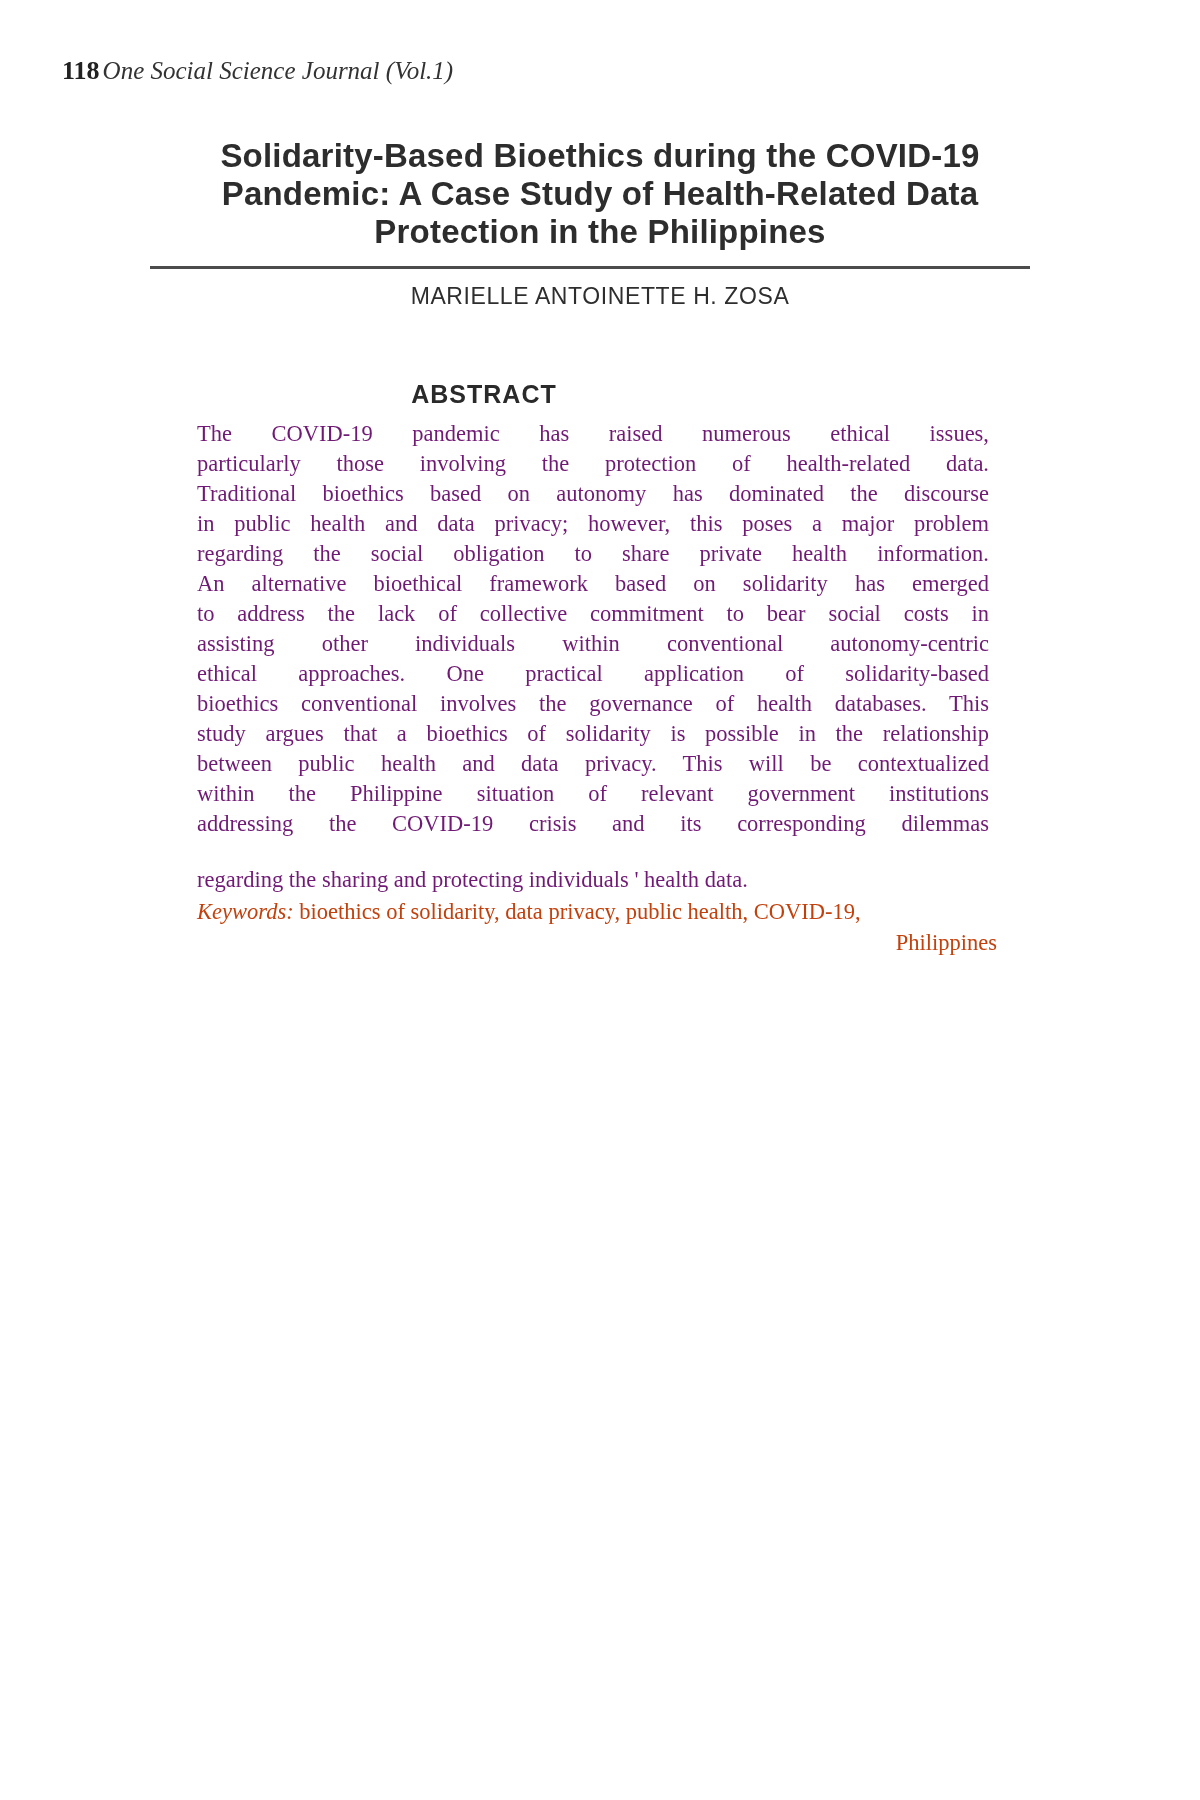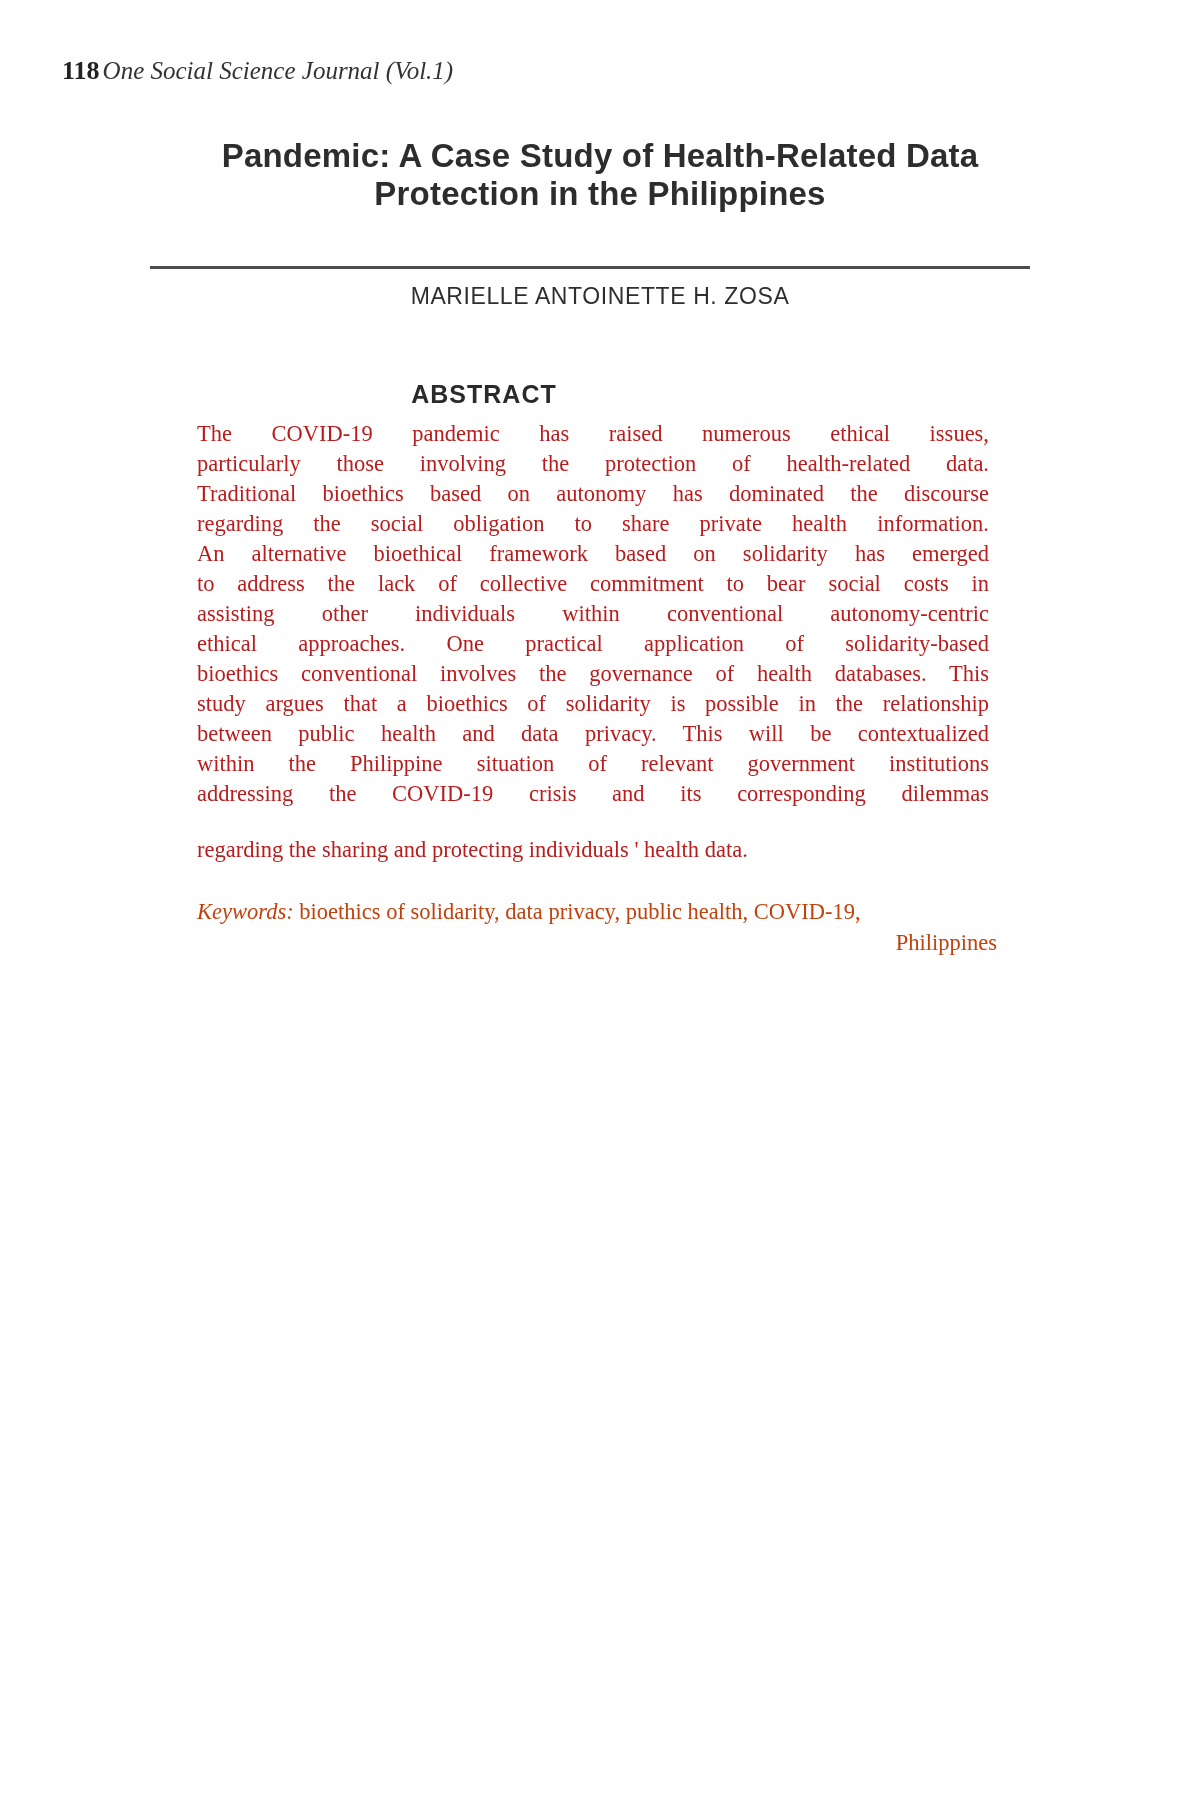--- a/index.html
+++ b/index.html
@@ -82,21 +82,21 @@
     letter-spacing: 1px;
     color: #2a2a2a;
   }
   .abstract-body {
     position: absolute;
     top: 419px;
     left: 197px;
     width: 792px;
     font-size: 22.5px;
     line-height: 30px;
-    color: #b91c1c;
+    color: #701a75;
   }
   .abs-line {
     text-align: justify;
     text-align-last: justify;
     white-space: normal;
   }
   .abs-line.last-line {
     text-align-last: left;
     margin-top: 26px;
   }
@@ -121,34 +121,36 @@
 <body>
 
 <div class="page">
 
   <div class="running-header">
     <span class="page-number">118</span>
     <span class="journal-name">One Social Science Journal (Vol.1)</span>
   </div>
 
   <div class="article-title">
+    <div>Solidarity-Based Bioethics during the COVID-19</div>
     <div>Pandemic: A Case Study of Health-Related Data</div>
     <div>Protection in the Philippines</div>
   </div>
 
   <div class="title-rule"></div>
 
   <div class="author-name">MARIELLE ANTOINETTE H. ZOSA</div>
 
   <div class="abstract-heading">ABSTRACT</div>
 
   <div class="abstract-body">
     <div class="abs-line">The COVID-19 pandemic has raised numerous ethical issues,</div>
     <div class="abs-line">particularly those involving the protection of health-related data.</div>
     <div class="abs-line">Traditional bioethics based on autonomy has dominated the discourse</div>
+    <div class="abs-line">in public health and data privacy; however, this poses a major problem</div>
     <div class="abs-line">regarding the social obligation to share private health information.</div>
     <div class="abs-line">An alternative bioethical framework based on solidarity has emerged</div>
     <div class="abs-line">to address the lack of collective commitment to bear social costs in</div>
     <div class="abs-line">assisting other individuals within conventional autonomy-centric</div>
     <div class="abs-line">ethical approaches. One practical application of solidarity-based</div>
     <div class="abs-line">bioethics conventional involves the governance of health databases. This</div>
     <div class="abs-line">study argues that a bioethics of solidarity is possible in the relationship</div>
     <div class="abs-line">between public health and data privacy. This will be contextualized</div>
     <div class="abs-line">within the Philippine situation of relevant government institutions</div>
     <div class="abs-line">addressing the COVID-19 crisis and its corresponding dilemmas</div>

